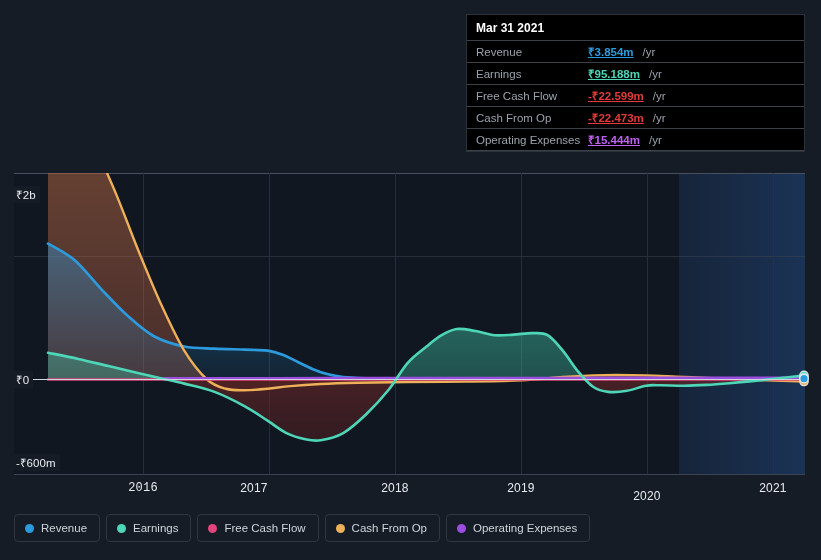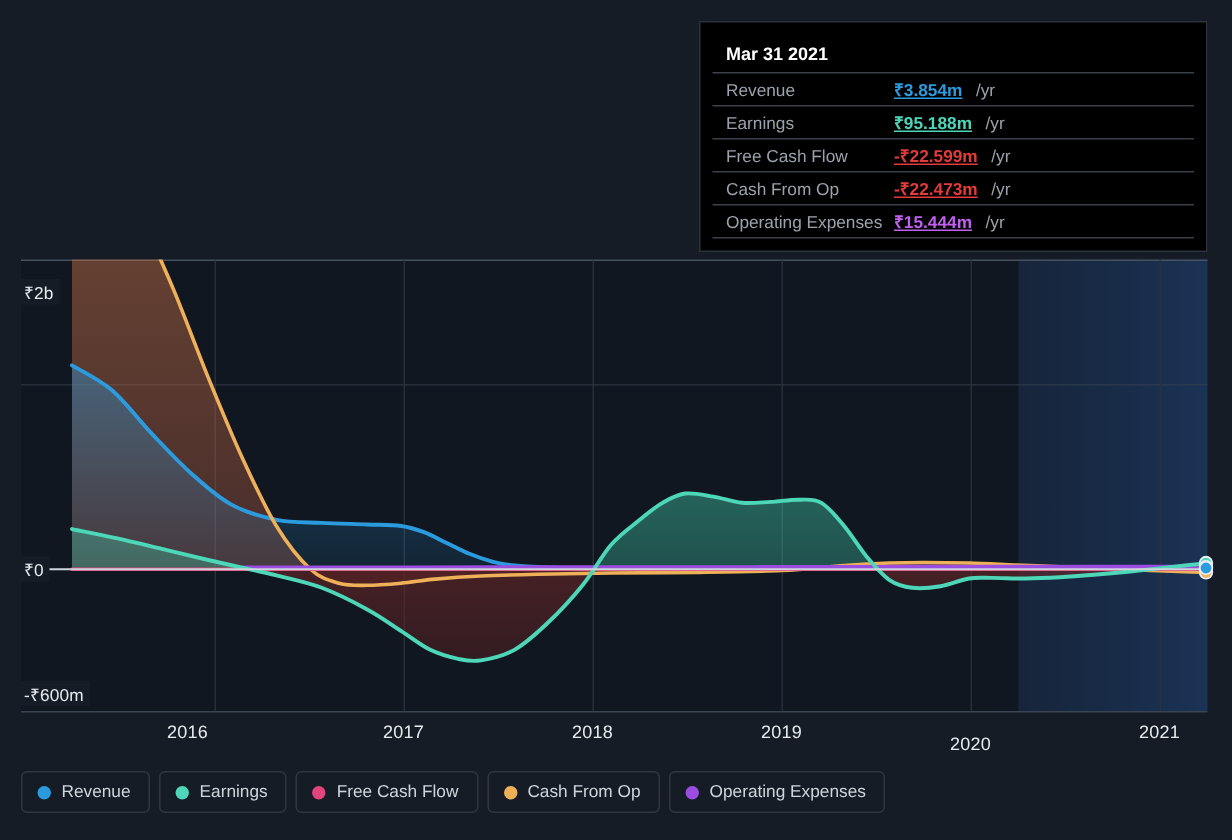--- a/index.html
+++ b/index.html
@@ -47,21 +47,21 @@
   }
 
   
   #tooltip {
     position: absolute;
     left: 466px; top: 14px;
     width: 339px;
     background: #000;
     border: 1px solid #2a323c;
     box-sizing: border-box;
-    padding: 8px;
+    padding: 0;
     font-size: 11.5px;
   }
   #tooltip .tt-title {
     font-weight: bold;
     color: #ffffff;
     font-size: 12px;
     padding: 6px 9px 5px 9px;
   }
   .tt-row {
     display: flex;
@@ -203,22 +203,22 @@
         <circle cx="804" cy="378.058" r="4.2" fill="#9b4de0" stroke="#e9eef3" stroke-width="1.2"></circle>
         <circle cx="804" cy="381.56" r="4.2" fill="#eeb058" stroke="#e9eef3" stroke-width="1.2"></circle>
         <circle cx="804" cy="378.676" r="4.2" fill="#2c9bde" stroke="#e9eef3" stroke-width="1.2"></circle>
       </g>
   </svg>
 
   <div class="y-tick" style="left:8px; top:154px;margin-top:32px;">₹2b</div>
   <div class="y-tick" style="left:8px; top:371px;">₹0</div>
   <div class="y-tick" style="left:8px; top:454px;">-₹600m</div>
 
-  <div class="x-tick" style="left:125px; top:481px;">2016</div>
-  <div class="x-tick" style="left:269px; top:481px;">2017</div>
+  <div class="x-tick" style="left:143px; top:481px;font-family:Liberation Mono, monospace;">2016</div>
+  <div class="x-tick" style="left:254px; top:481px;">2017</div>
   <div class="x-tick" style="left:395px; top:481px;">2018</div>
   <div class="x-tick" style="left:521px; top:481px;">2019</div>
   <div class="x-tick" style="left:647px; top:481px;margin-top:8px;">2020</div>
   <div class="x-tick" style="left:773px; top:481px;">2021</div>
 
   <div id="tooltip">
     <div class="tt-title">Mar 31 2021</div>
 
     <div class="tt-row">
       <span class="tt-label">Revenue</span>

